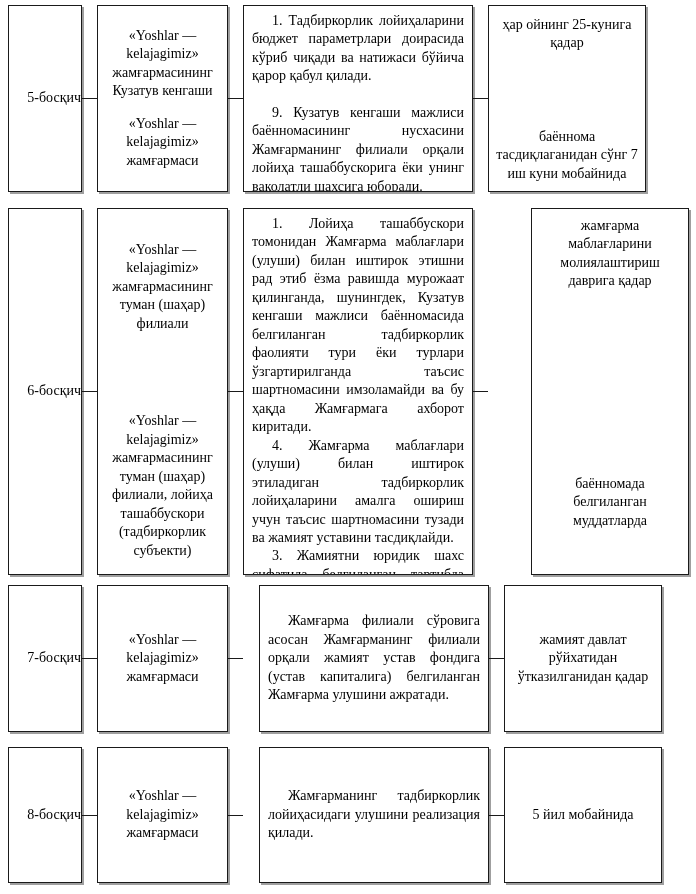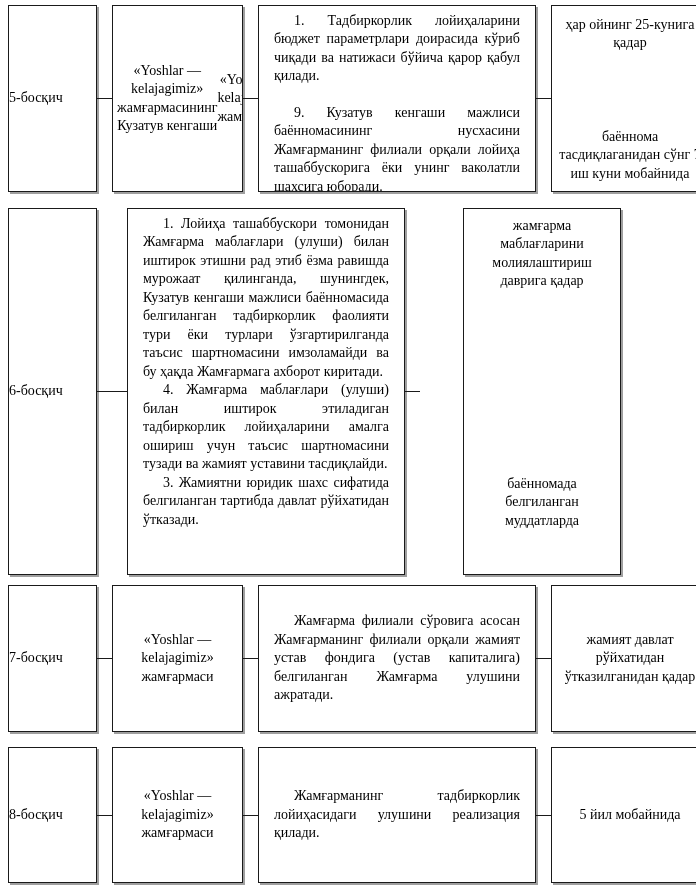--- a/index.html
+++ b/index.html
@@ -27,47 +27,47 @@
     flex: 0 0 auto;
   }
   .conn {
     flex: 0 0 auto;
     width: 15px;
     align-self: center;
     border-top: 1px solid #1a1a1a;
     height: 0;
   }
   .stage {
-    width: 89px;
-    display: flex; align-items: center; justify-content: flex-start;
+    width: 74px;
+    display: flex; align-items: center; justify-content: flex-end;
     text-align: center;
   }
   .org {
     width: 131px;
-    display: flex; flex-direction: row; align-items: center;
+    display: flex; flex-direction: column; 
     text-align: center;
   }
   .org p, .deadline p { margin: 0; width: 100%; }
   .action {
-    width: 278px;
-    padding: 6px 15px;
+    width: 230px;
+    padding: 6px 8px;
     text-align: justify;
   }
   .action p { margin: 0; text-indent: 20px; }
   .deadline {
     width: 158px;
     display: flex; flex-direction: column; align-items: center;
     text-align: center;
   }
   
   .r1 .org { justify-content: space-evenly; padding: 6px 4px; }
   .r2 .org { justify-content: space-between; padding: 32px 4px 14px; }
   .r3 .org, .r4 .org { justify-content: center; padding: 4px; }
   .r1 .action p + p { margin-top: 18px; }
-  .r3 .action, .r4 .action { display: flex; flex-direction: column; justify-content: center; }
+  .r3 .action, .r4 .action { display: flex; flex-direction: column; justify-content: center; margin-left: 16px; }
   .r1 .deadline { justify-content: space-between; padding: 10px 6px 8px; }
   .r2 .deadline { justify-content: space-between; padding: 8px 6px 44px; margin-left: 43px; }
   .r3 .deadline, .r4 .deadline { justify-content: center; padding: 6px; }
 </style>
 </head>
 <body>
 
 <div class="diagram">
 
   <div class="row r1">
@@ -89,20 +89,24 @@
       <p>ҳар ойнинг 25-кунига қадар</p>
       <p>баённома тасдиқлаганидан сўнг 7 иш куни мобайнида</p>
     </div>
   </div>
 
   <div class="row r2">
     <div class="box stage">
       <span>6-босқич</span>
     </div>
     <div class="conn"></div>
+    <div class="box org">
+      <p>«Yoshlar — kelajagimiz» жамғармасининг туман (шаҳар) филиали</p>
+      <p>«Yoshlar — kelajagimiz» жамғармасининг туман (шаҳар) филиали, лойиҳа ташаббускори (тадбиркорлик субъекти)</p>
+    </div>
     <div class="conn"></div>
     <div class="box action">
       <p>1. Лойиҳа ташаббускори томонидан Жамғарма маблағлари (улуши) билан иштирок этишни рад этиб ёзма равишда мурожаат қилинганда, шунингдек, Кузатув кенгаши мажлиси баённомасида белгиланган тадбиркорлик фаолияти тури ёки турлари ўзгартирилганда таъсис шартномасини имзоламайди ва бу ҳақда Жамғармага ахборот киритади.</p>
       <p>4. Жамғарма маблағлари (улуши) билан иштирок этиладиган тадбиркорлик лойиҳаларини амалга ошириш учун таъсис шартномасини тузади ва жамият уставини тасдиқлайди.</p>
       <p>3. Жамиятни юридик шахс сифатида белгиланган тартибда давлат рўйхатидан ўтказади.</p>
     </div>
     <div class="conn"></div>
     <div class="box deadline">
       <p>жамғарма маблағларини молиялаштириш даврига қадар</p>
       <p>баённомада белгиланган муддатларда</p>

